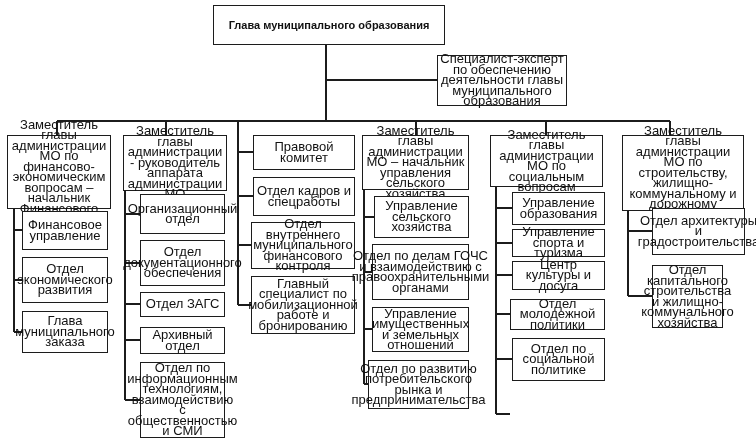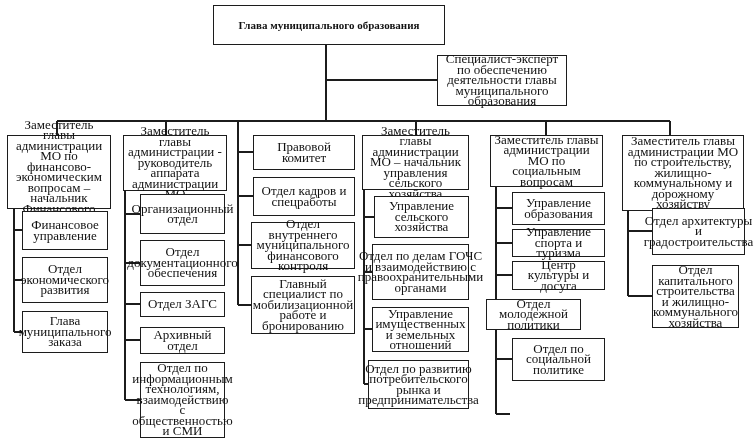--- a/index.html
+++ b/index.html
@@ -1,18 +1,18 @@
 <!DOCTYPE html>
 <html lang="ru"><head>
 <meta charset="utf-8">
 <style>
   html,body{margin:0;padding:0;background:#ffffff;}
   .stage{
     position:relative;width:756px;height:442px;background:#ffffff;
-    font-family:Liberation Serif, serif;color:#111;
+    font-family:Liberation Sans, sans-serif;color:#111;
     overflow:hidden;
   }
   .wires{position:absolute;left:0;top:0;width:756px;height:442px;}
   .box{
     position:absolute;box-sizing:border-box;background:#fff;
     border:1.4px solid #1c1c1c;
     display:flex;align-items:center;justify-content:center;
     text-align:center;font-size:13px;line-height:10.5px;
     padding:1px 2px;letter-spacing:0;
   }
@@ -62,20 +62,20 @@
   <div class="box" style="left:362px;top:135px;width:107px;height:55px">Заместитель главы администрации МО – начальник управления сельского хозяйства</div>
   <div class="box" style="left:374px;top:196px;width:95px;height:42px">Управление сельского хозяйства</div>
   <div class="box" style="left:372px;top:244px;width:97px;height:56px">Отдел по делам ГОЧС и взаимодействию с правоохранительными органами</div>
   <div class="box" style="left:372px;top:307px;width:97px;height:45px">Управление имущественных и земельных отношений</div>
   <div class="box" style="left:368px;top:360px;width:101px;height:49px">Отдел  по развитию потребительского рынка и предпринимательства</div>
 
   <div class="box" style="left:490px;top:135px;width:113px;height:52px">Заместитель главы администрации МО по социальным вопросам</div>
   <div class="box" style="left:512px;top:192px;width:93px;height:33px">Управление образования</div>
   <div class="box" style="left:512px;top:229px;width:93px;height:28px">Управление спорта и туризма</div>
   <div class="box" style="left:512px;top:261px;width:93px;height:29px">Центр культуры и досуга</div>
-  <div class="box" style="left:486px;top:299px;width:95px;height:31px">Отдел молодежной политики</div>
+  <div class="box" style="left:510px;top:299px;width:95px;height:31px">Отдел молодежной политики</div>
   <div class="box" style="left:512px;top:338px;width:93px;height:43px">Отдел по социальной политике</div>
 
   <div class="box" style="left:622px;top:135px;width:122px;height:76px">Заместитель главы администрации МО по строительству, жилищно-коммунальному и дорожному хозяйству</div>
   <div class="box" style="left:652px;top:208px;width:93px;height:47px">Отдел архитектуры и градостроительства</div>
-  <div class="box" style="left:652px;top:265px;width:87px;height:63px">Отдел капитального строительства и жилищно-коммунального хозяйства</div>
+  <div class="box" style="left:652px;top:265px;width:71px;height:63px">Отдел капитального строительства и жилищно-коммунального хозяйства</div>
 
 </div>
 
 </body></html>

